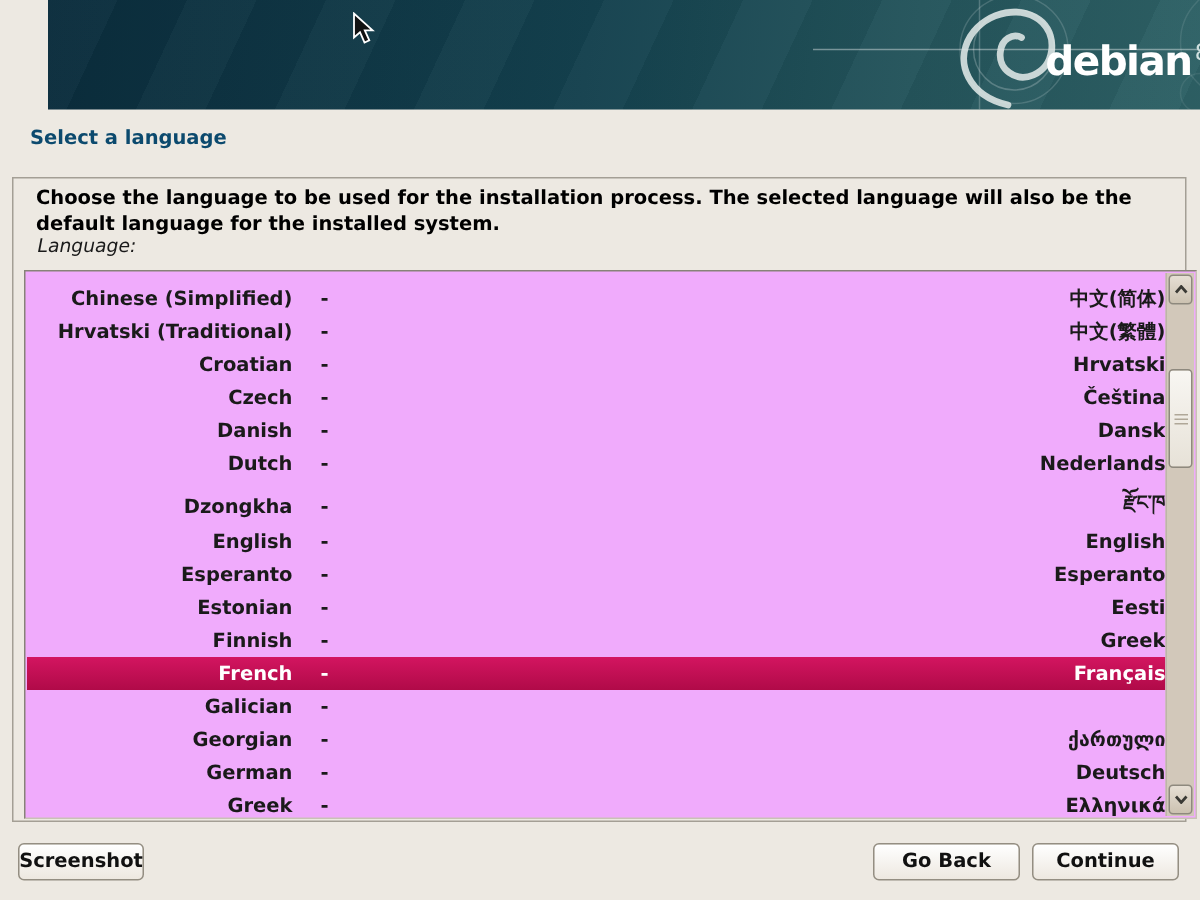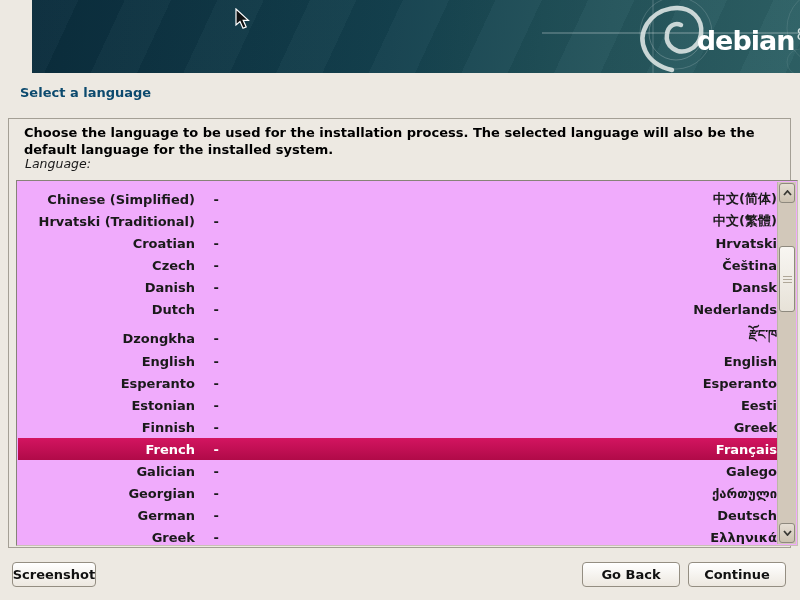--- a/index.html
+++ b/index.html
@@ -198,21 +198,20 @@
     <span class="lnative">Greek</span>
   </div>
       <div class="lang-row selected">
     <span class="lname">French</span>
     <span class="lsep">-</span>
     <span class="lnative">Français</span>
   </div>
       <div class="lang-row">
     <span class="lname">Galician</span>
     <span class="lsep">-</span>
-    <span class="lnative">Galego</span>
   </div>
       <div class="lang-row">
     <span class="lname">Georgian</span>
     <span class="lsep">-</span>
     <span class="lnative">ქართული</span>
   </div>
       <div class="lang-row">
     <span class="lname">German</span>
     <span class="lsep">-</span>
     <span class="lnative">Deutsch</span>

